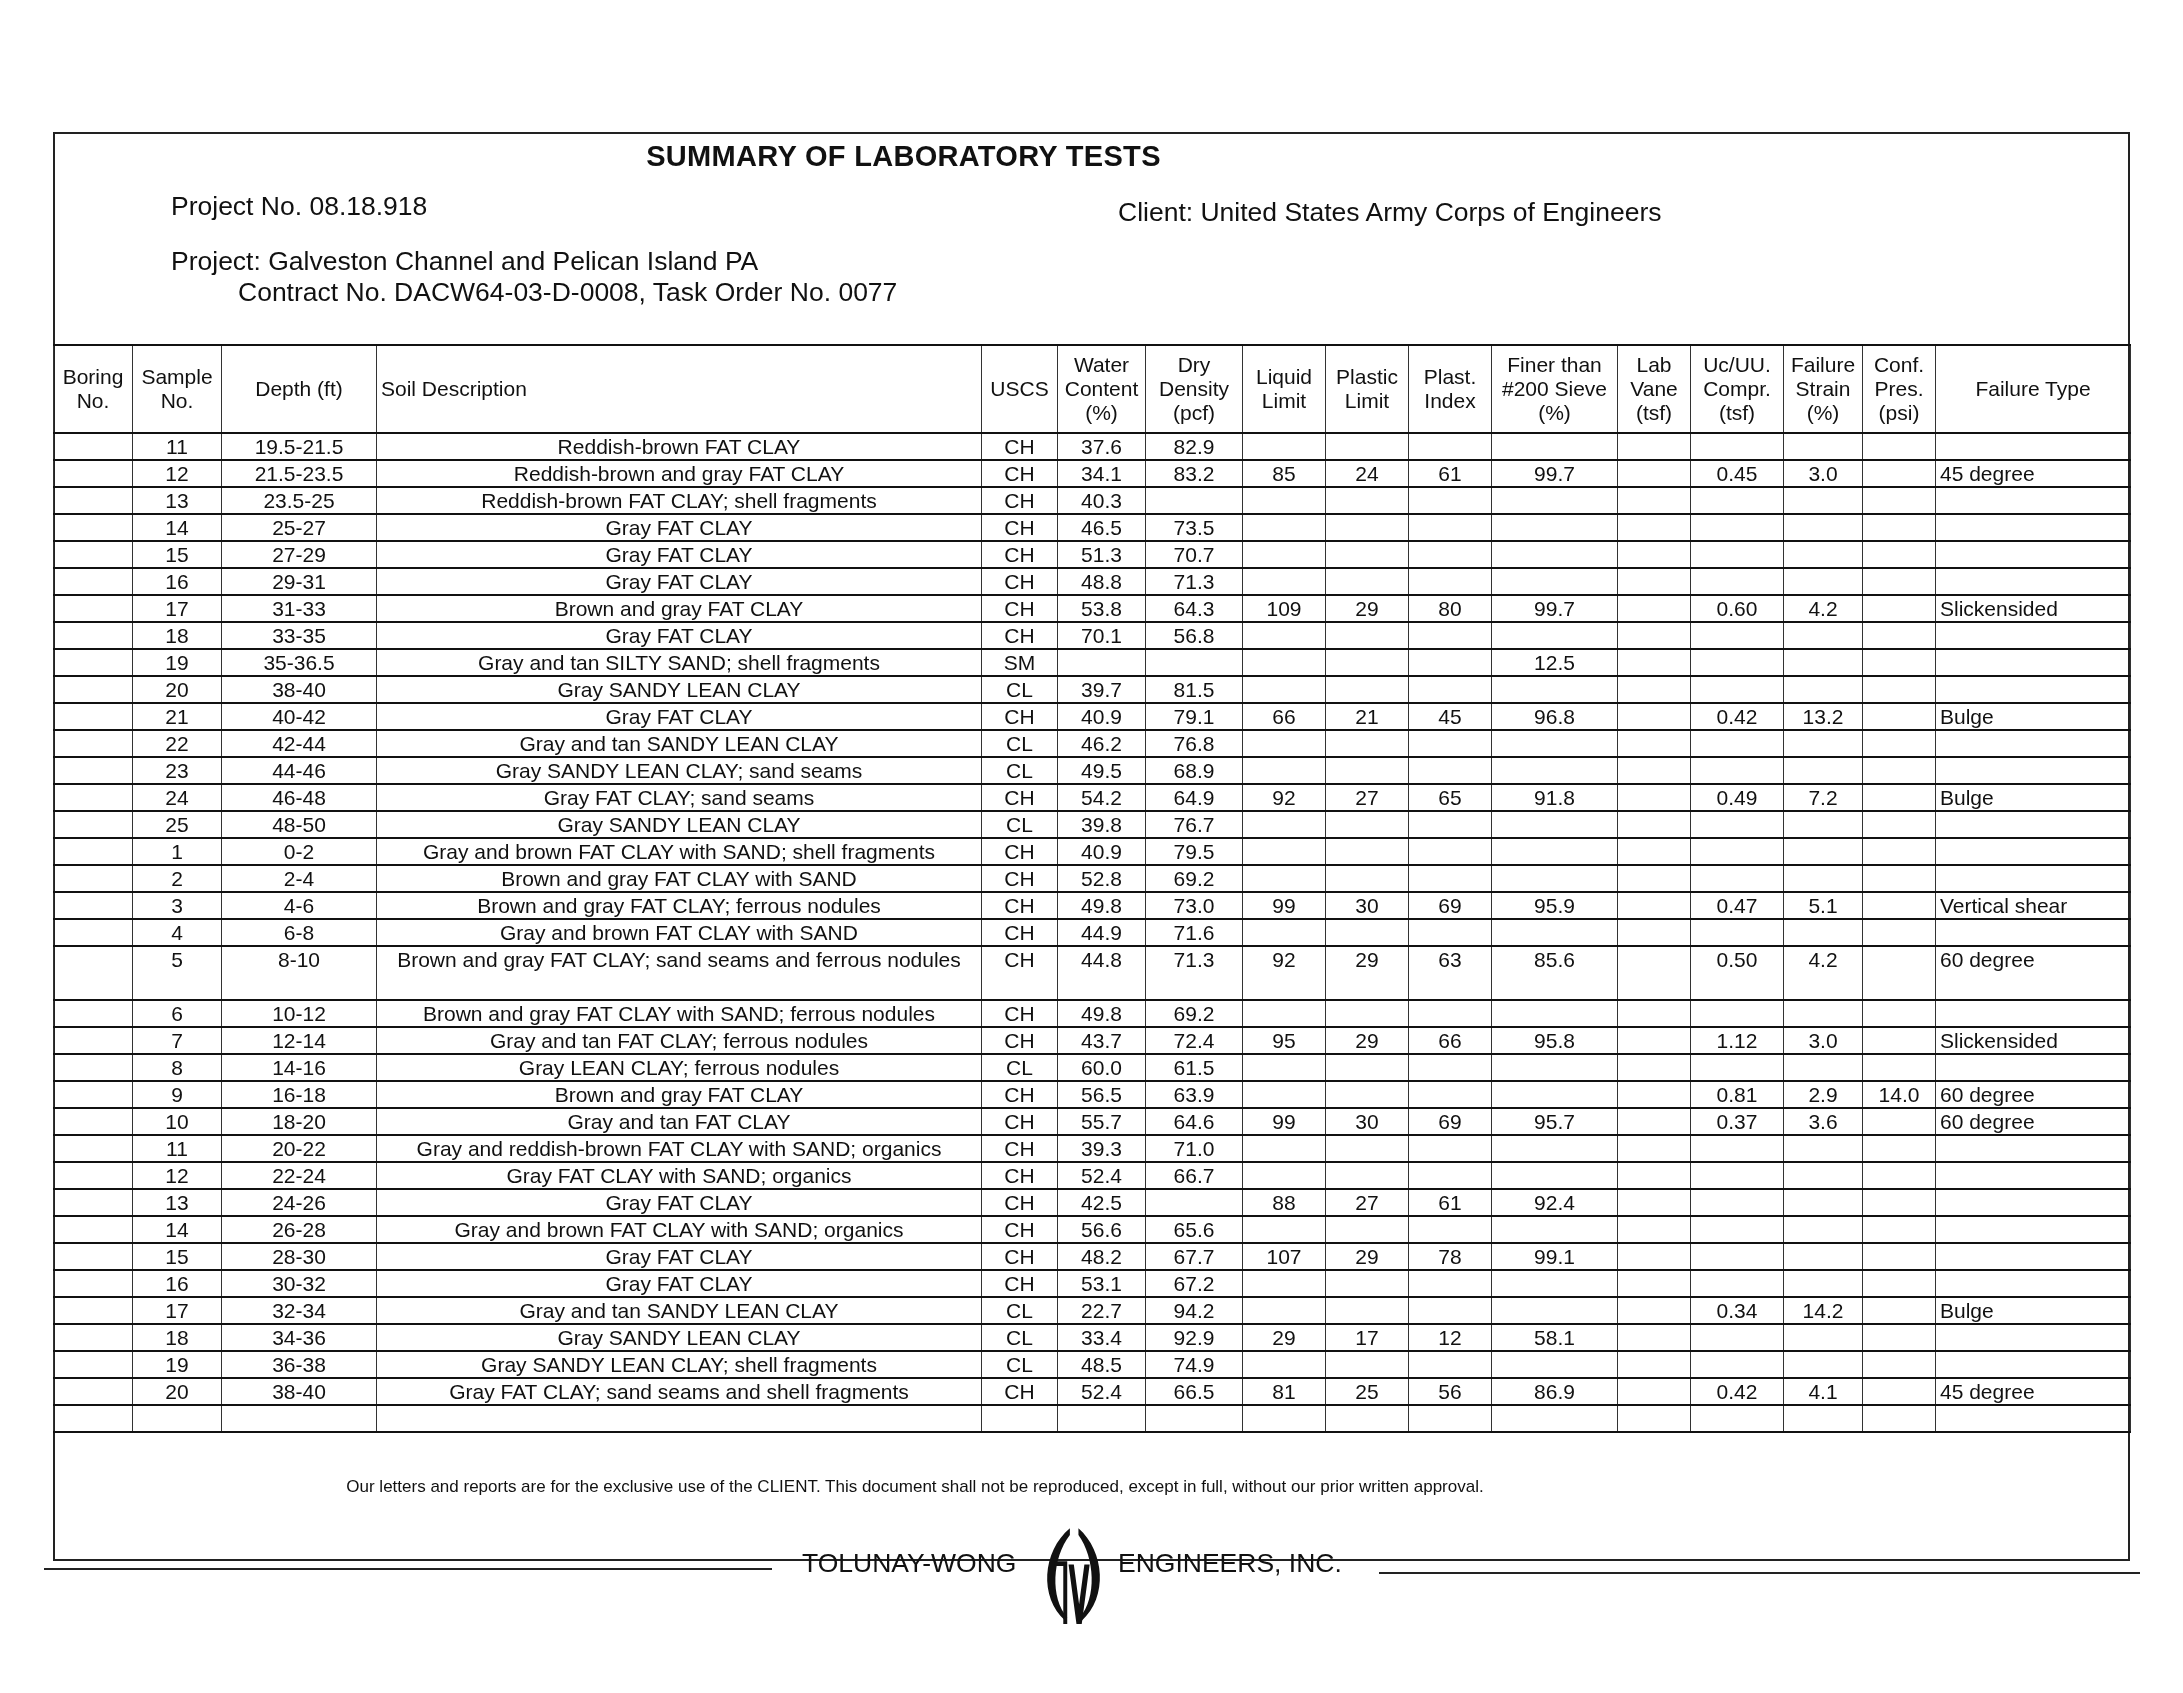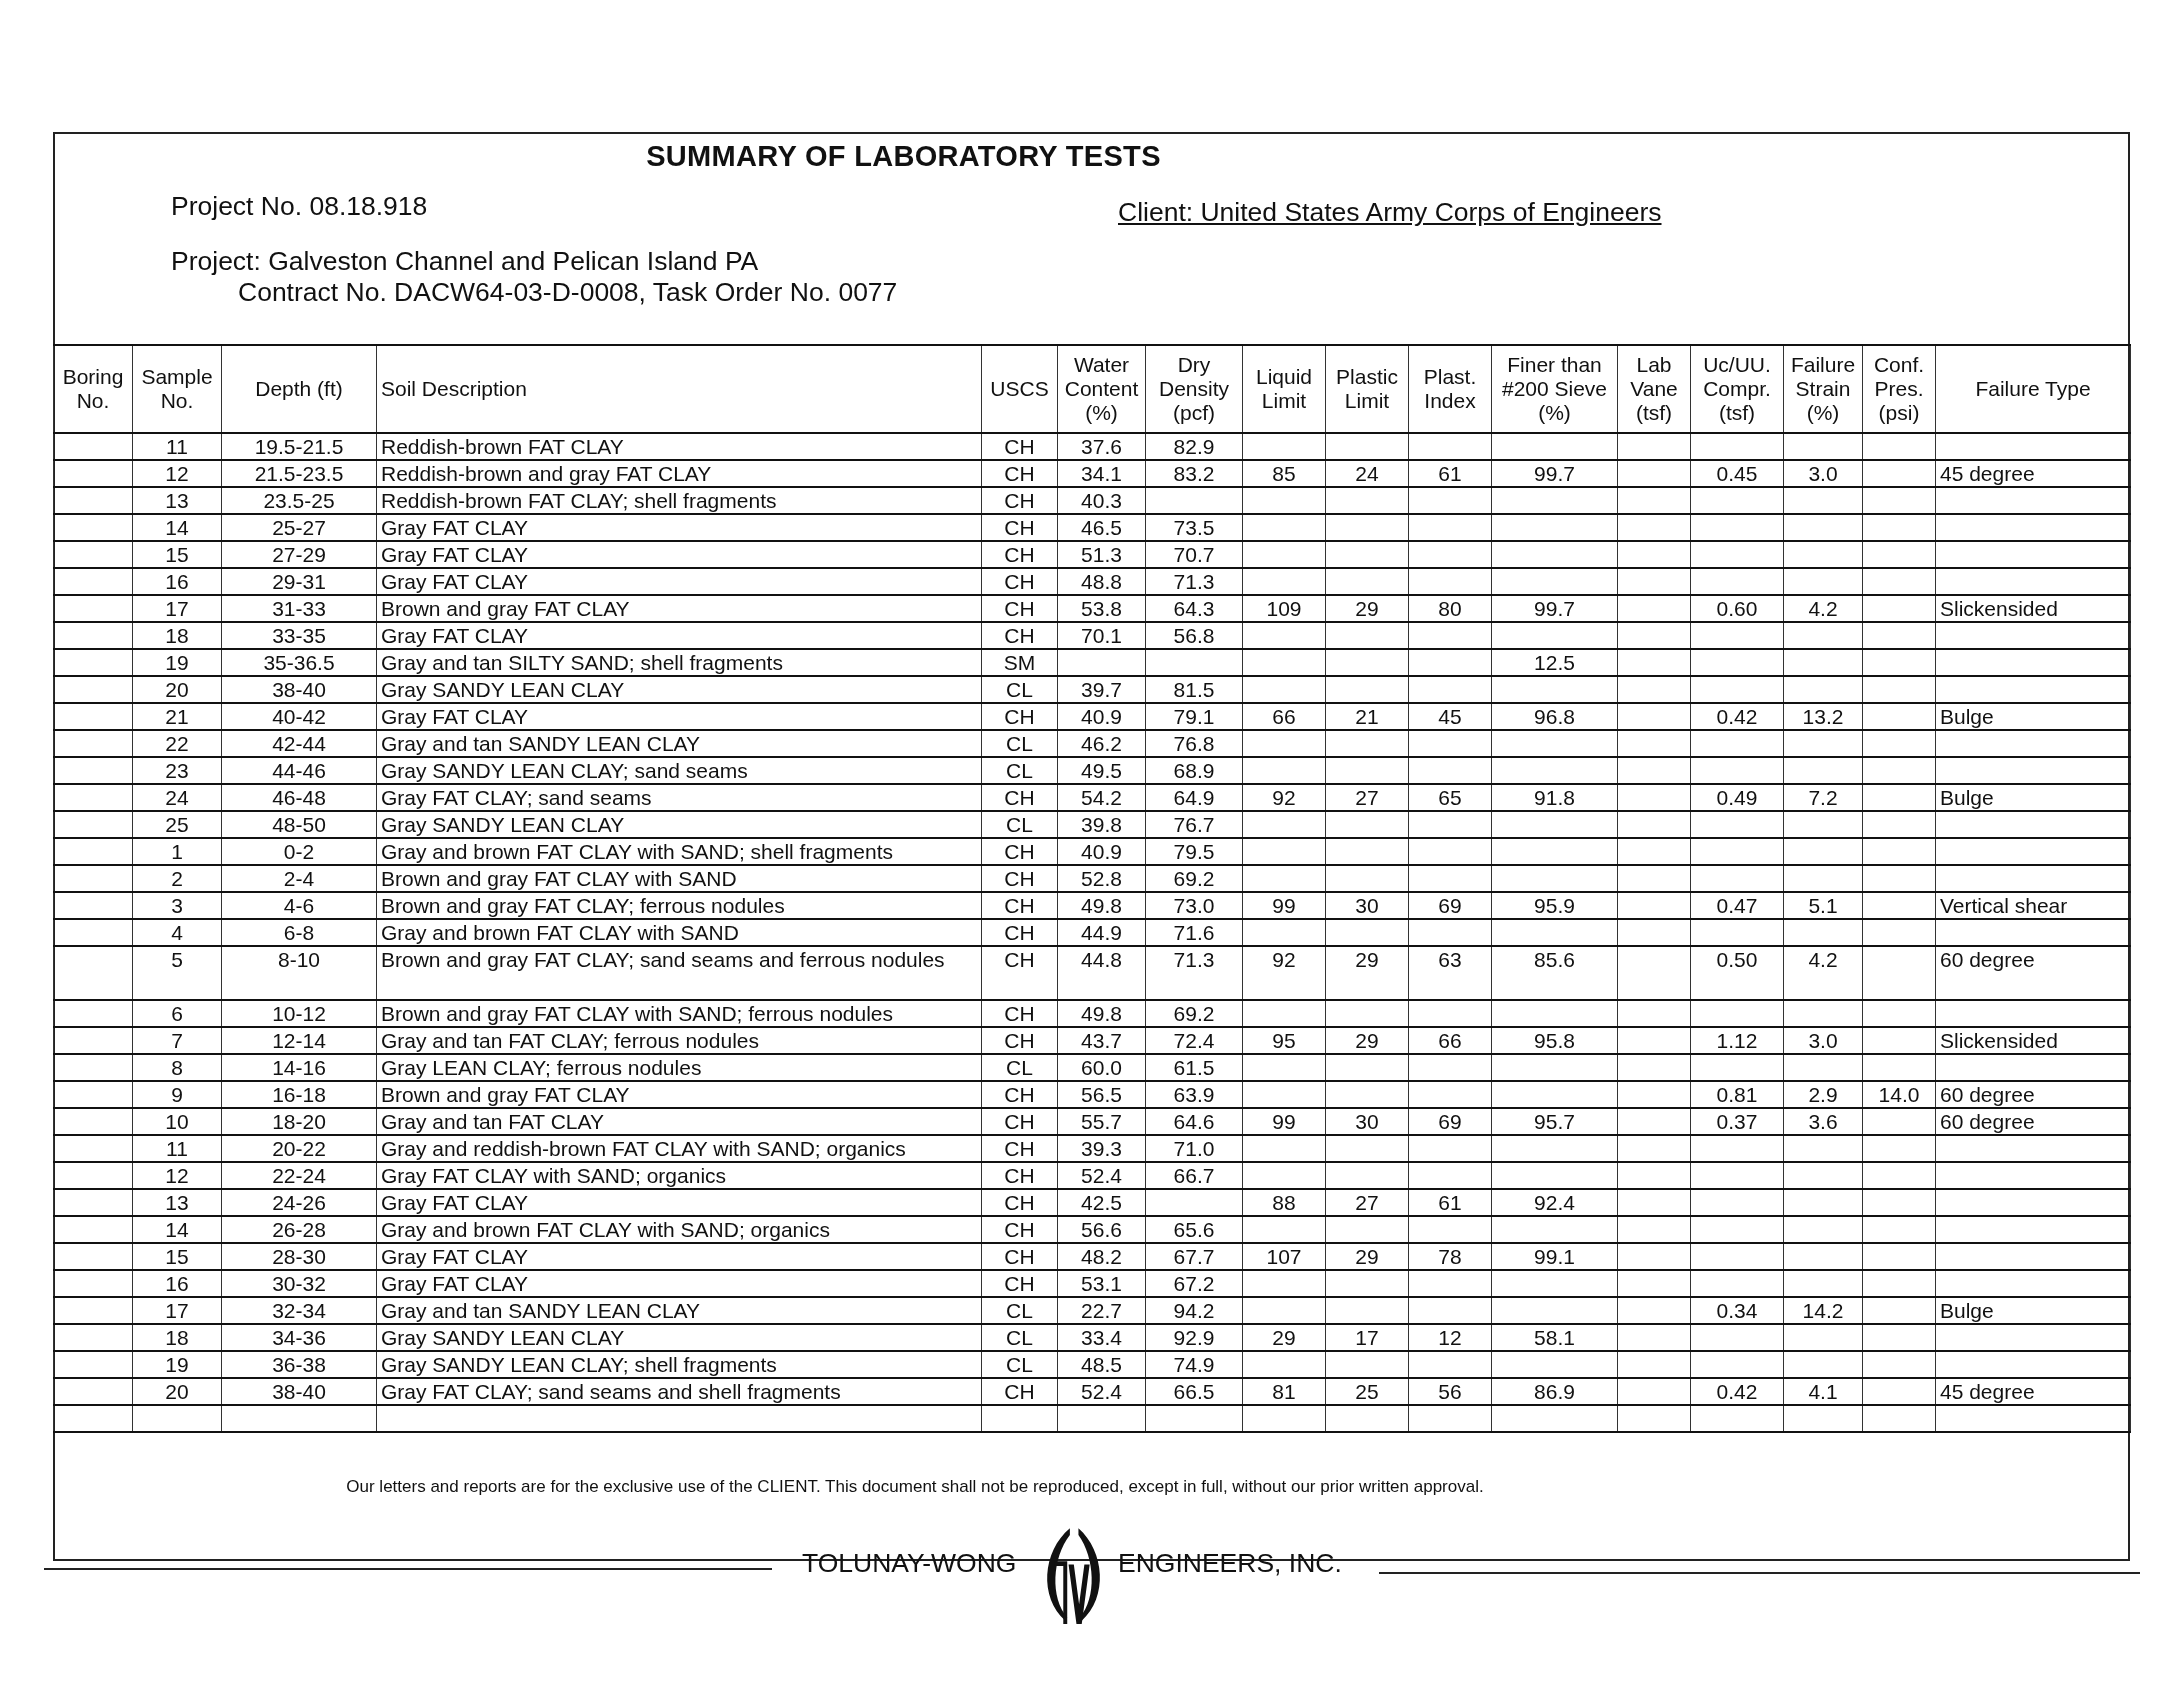--- a/index.html
+++ b/index.html
@@ -1,28 +1,28 @@
 <!DOCTYPE html>
 <html style="font-size:10.6px"><head>
 <meta charset="utf-8">
 <style>
   html, body { margin:0; padding:0; background:#ffffff; }
   body { width:2183px; height:1694px; position:relative; overflow:hidden; font-family:"Liberation Sans", sans-serif; color:#111; }
   .page-box { position:absolute; left:53px; top:132px; width:2077px; height:1429px; border:2px solid #222; border-top-width:2.6px; box-sizing:border-box; }
   .title { position:absolute; left:0; width:1807px; top:140px; text-align:center; font-size:29px; font-weight:bold; letter-spacing:0.3px; }
   .proj-no { position:absolute; left:171px; top:191px; font-size:26.5px;text-align:right; }
-  .client { position:absolute; left:1118px; top:197px; font-size:26.5px;text-decoration:underline; }
+  .client { position:absolute; left:1118px; top:197px; font-size:26.5px; }
   .project { position:absolute; left:171px; top:246px; font-size:26.5px; }
   .contract { position:absolute; left:238px; top:277px; font-size:26.5px; }
   table.lab { position:absolute; left:53px; top:344px; border-collapse:collapse; table-layout:fixed; font-size:21px; }
   table.lab th, table.lab td { border-left:1.3px solid #333; border-right:1.3px solid #333; padding:0 4px; overflow:hidden; white-space:nowrap; }
   table.lab th { font-weight:normal; font-size:21px; line-height:24px; height:86px; text-align:center; border-top:2.6px solid #111; border-bottom:2.6px solid #111; white-space:normal; vertical-align:middle; }
   table.lab th.left { text-align:left; }
   table.lab td { height:25px; border-bottom:2px solid #111; text-align:center; vertical-align:top; line-height:25px; }
-  table.lab td.desc { text-align:left; white-space:normal; }
+  table.lab td.desc { text-align:center; white-space:normal; }
   table.lab td.ftype { text-align:left; }
   table.lab td.boring { text-align:left; }
   table.lab tr.tall td { height:52px; }
   .disclaimer { position:absolute; left:0; width:1830px; top:1477px; text-align:center; font-size:17px; }
   .footer-line-left { position:absolute; left:44px; top:1568px; width:728px; height:2px; background:#222; }
   .footer-line-right { position:absolute; left:1379px; top:1572px; width:761px; height:2px; background:#222; }
   .company-left { position:absolute; left:802px; top:1548px; font-size:26.5px; }
   .company-right { position:absolute; left:1118px; top:1548px; font-size:26.5px; }
   .logo { position:absolute; left:1029px; top:1525px; width:89px; height:99px; }
 </style>

